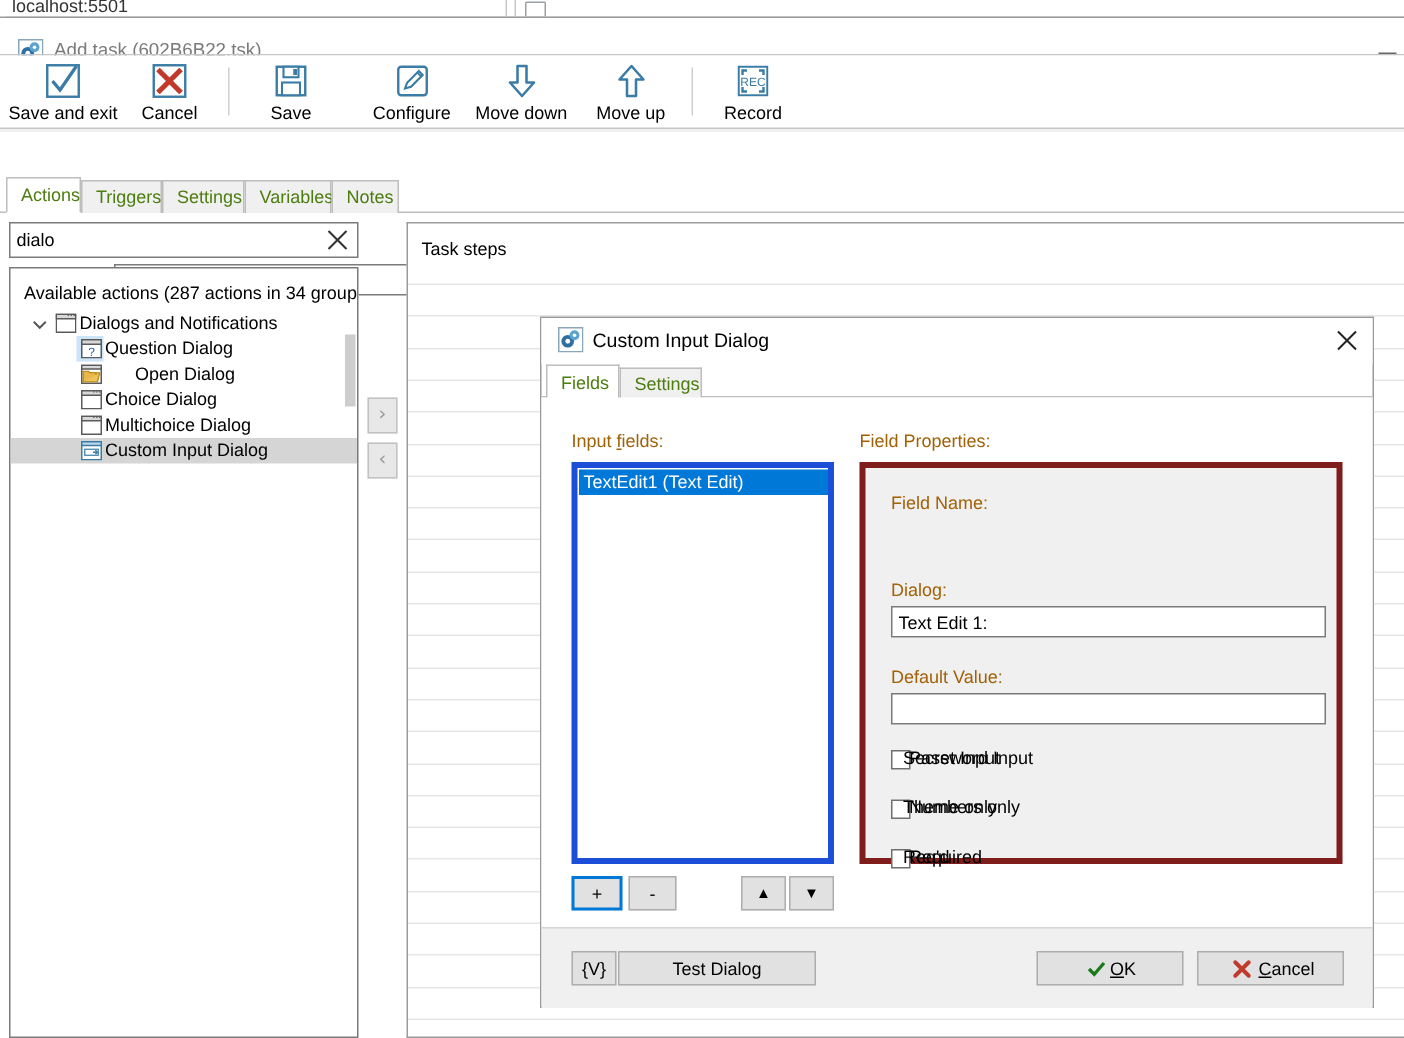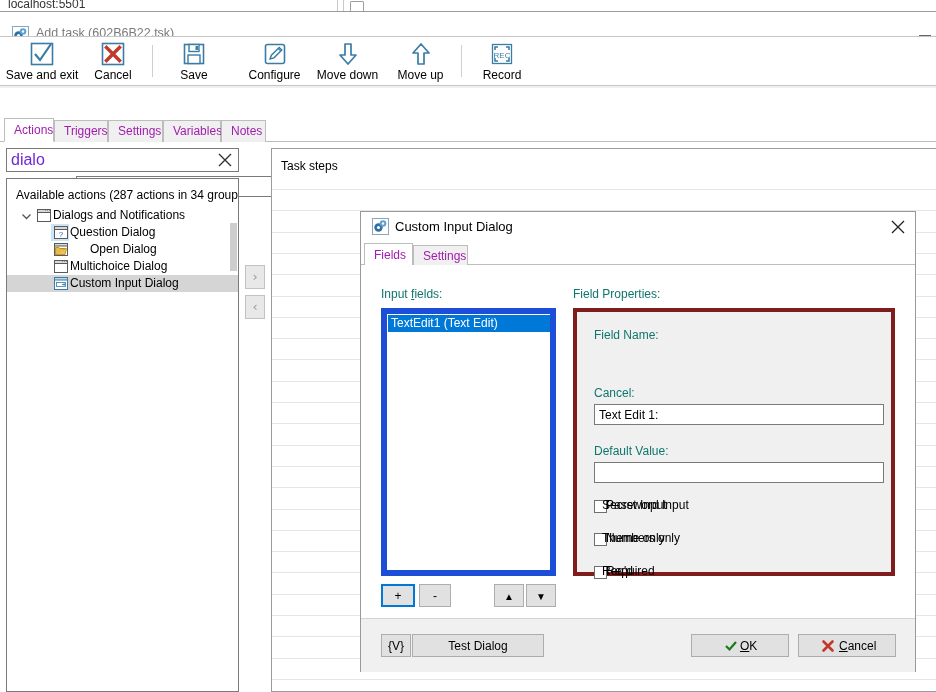--- a/index.html
+++ b/index.html
@@ -46,27 +46,27 @@
   
   #taskname-row{left:0;top:88px;width:936px;height:26px;background:#fff;}
   #taskname-label{left:12px;top:92px;font-size:12px;}
   #taskname-label u{text-decoration:underline;}
   #taskname-input{left:76px;top:88px;width:862px;height:21px;border:1px solid #7a7a7a;background:#fff;box-sizing:border-box;font-family:inherit;font-size:12px;padding:2px 3px;color:#000;outline:none;}
 
   
   #tabstrip{left:0;top:118px;width:936px;height:24px;}
   #tabstrip .tline{position:absolute;left:0;top:23px;width:936px;height:1px;background:#bdbdbd;}
   .tab{position:absolute;top:2px;height:22px;line-height:21px;padding:0 9px;font-size:12px;
-       background:#f0f0f0;border:1px solid #bdbdbd;border-bottom:none;box-sizing:border-box;color:#a21caf;}
+       background:#f0f0f0;border:1px solid #bdbdbd;border-bottom:none;box-sizing:border-box;color:#4d7c0f;}
   .tab.active{background:#fff;top:0px;height:24px;line-height:23px;border-bottom:1px solid #fff;}
 
   
   #search-box{left:6px;top:148px;width:233px;height:24px;border:1px solid #7a7a7a;background:#fff;box-sizing:border-box;}
   #search-input{position:absolute;left:0;top:0;width:200px;height:22px;border:none;outline:none;background:transparent;
-    font-family:inherit;font-size:16px;padding:0 4px;box-sizing:border-box;color:#6d28d9;}
+    font-family:inherit;font-size:12px;padding:0 4px;box-sizing:border-box;color:#000000;}
   #search-clear{position:absolute;right:3px;top:2px;width:20px;height:18px;}
 
   #actions-panel{left:6px;top:178px;width:233px;height:514px;border:1px solid #7a7a7a;background:#fff;box-sizing:border-box;overflow:hidden;}
   #actions-caption{position:absolute;left:9px;top:9px;font-size:12px;color:#000;white-space:nowrap;}
   #tree{position:absolute;left:0;top:28px;width:231px;}
   .tnode{position:relative;height:17px;line-height:17px;font-size:12px;white-space:nowrap;}
   .tnode .chev{position:absolute;left:14px;top:3px;width:11px;height:11px;}
   .tnode .tico{position:absolute;top:2px;width:14px;height:13px;}
   .tnode .tlabel{position:absolute;white-space:nowrap;}
   .tnode.sel{background:#d5d5d5;}
@@ -86,24 +86,24 @@
   #dlg{left:360px;top:211px;width:556px;height:461px;background:#fff;border:1px solid #999;box-sizing:border-box;box-shadow:0 0 0 0 rgba(0,0,0,0);}
   #dlg-title{position:absolute;left:0;top:0;width:554px;height:31px;background:#fff;}
   #dlg-icon{position:absolute;left:11px;top:6px;width:17px;height:17px;}
   #dlg-title-text{position:absolute;left:34px;top:7px;font-size:13px;color:#000;}
   #dlg-close{position:absolute;right:4px;top:3px;width:26px;height:24px;}
   #dlg-tabstrip{position:absolute;left:0;top:31px;width:554px;height:22px;}
   #dlg-tabstrip .tline{position:absolute;left:0;top:21px;width:554px;height:1px;background:#bdbdbd;}
   #dlg-body{position:absolute;left:0;top:53px;width:554px;height:353px;background:#fff;}
   #dlg-footer{position:absolute;left:0;top:406px;width:554px;height:53px;background:#f0f0f0;border-top:1px solid #d4d4d4;}
 
-  .flabel{position:absolute;font-size:12px;color:#0f766e;white-space:nowrap;text-align:center;}
+  .flabel{position:absolute;font-size:12px;color:#a16207;white-space:nowrap;text-align:center;}
   .flabel u{text-decoration:underline;}
 
-  #fields-list{position:absolute;left:20px;top:43px;width:175px;height:268px;border:6px solid #1d4ed8;background:#fff;box-sizing:border-box;overflow:hidden;}
+  #fields-list{position:absolute;left:20px;top:43px;width:175px;height:268px;border:4px solid #1d4ed8;background:#fff;box-sizing:border-box;overflow:hidden;}
   #fields-list .item{position:absolute;left:1px;top:1px;width:173px;height:17px;line-height:17px;background:#0078d7;color:#fff;font-size:12px;padding-left:3px;box-sizing:border-box;}
 
   .sbtn{position:absolute;background:#e1e1e1;border:1px solid #adadad;box-sizing:border-box;font-size:12px;text-align:center;color:#000;font-family:inherit;}
   .sbtn.focus{border:2px solid #0078d7;}
   .sbtn .cap{position:absolute;left:0;right:0;top:50%;transform:translateY(-50%);}
 
   #props-group{position:absolute;left:212px;top:43px;width:322px;height:268px;border:4px solid #7f1d1d;background:#f0f0f0;box-sizing:border-box;}
   .ptxt{position:absolute;height:21px;border:1px solid #7a7a7a;background:#fff;box-sizing:border-box;font-family:inherit;font-size:12px;padding:0 4px;color:#000;outline:none;}
   .chk{position:absolute;width:13px;height:13px;border:1px solid #6f6f6f;background:#fff;box-sizing:border-box;}
   .chklabel{position:absolute;font-size:12px;white-space:nowrap;color:#000;}
@@ -246,20 +246,28 @@
         <div class="tlabel" style="left: 63px;">Question Dialog</div>
       </div>
       <div class="tnode">
         <div class="tico" style="left: 47px;"><svg viewBox="0 0 14 13">
             <rect x="0.5" y="0.5" width="13" height="12" fill="#fff" stroke="#5a5a5a"></rect>
             <rect x="0.5" y="0.5" width="13" height="2.5" fill="#d8d8d8" stroke="#5a5a5a"></rect>
             <path d="M1.5 11.5 L3 5.5 H12.5 L11 11.5 Z" fill="#f0c05a" stroke="#b8860b" stroke-width="0.8"></path>
             <path d="M1.5 11.5 V4.5 H5 L6 5.5 H10 V7" fill="#e8b84a" stroke="#b8860b" stroke-width="0.8"></path>
           </svg></div>
         <div class="tlabel" style="left: 63px; margin-left: 20px;">Open Dialog</div>
+      </div>
+      <div class="tnode">
+        <div class="tico" style="left: 47px;"><svg viewBox="0 0 14 13">
+            <rect x="0.5" y="0.5" width="13" height="12" fill="#fff" stroke="#5a5a5a"></rect>
+            <rect x="0.5" y="0.5" width="13" height="3" fill="#d8d8d8" stroke="#5a5a5a"></rect>
+            <path d="M8 1.3h1M10 1.3h1M12 1.3h1" stroke="#6a6a6a" stroke-width="0.8"></path>
+          </svg></div>
+        <div class="tlabel" style="left: 63px;">Choice Dialog</div>
       </div>
       <div class="tnode">
         <div class="tico" style="left: 47px;"><svg viewBox="0 0 14 13">
             <rect x="0.5" y="0.5" width="13" height="12" fill="#fff" stroke="#5a5a5a"></rect>
             <rect x="0.5" y="0.5" width="13" height="3" fill="#d8d8d8" stroke="#5a5a5a"></rect>
             <path d="M8 1.3h1M10 1.3h1M12 1.3h1" stroke="#6a6a6a" stroke-width="0.8"></path>
           </svg></div>
         <div class="tlabel" style="left: 63px;">Multichoice Dialog</div>
       </div>
       <div class="tnode sel">
@@ -351,21 +359,21 @@
       </div>
     <div class="sbtn" style="left:165px;top:319px;width:30px;height:23px;">
         <div class="cap" style="font-size:10px;">▼</div>
       </div>
 
     <div class="flabel" style="left:212px;top:22px;">Field Properties:</div>
 
     <div id="props-group">
       <div class="flabel" style="left:17px;top:16px;">Field Name:</div>
 
-      <div class="flabel" style="left:17px;top:74px;">Cancel:</div>
+      <div class="flabel" style="left:17px;top:74px;">Dialog:</div>
       <input class="ptxt" style="left: 17px; top: 92px; width: 290px;" value="Text Edit 1:">
 
       <div class="flabel" style="left:17px;top:132px;">Default Value:</div>
       <input class="ptxt" style="left: 17px; top: 150px; width: 290px;" value="">
 
       <div class="chk" style="left:17px;top:188px;"></div>
       <div class="chklabel" style="left:29px;top:186px;">
         <span class="o1">Password Input</span>
         <span class="o2">Secret Input</span>
       </div>

